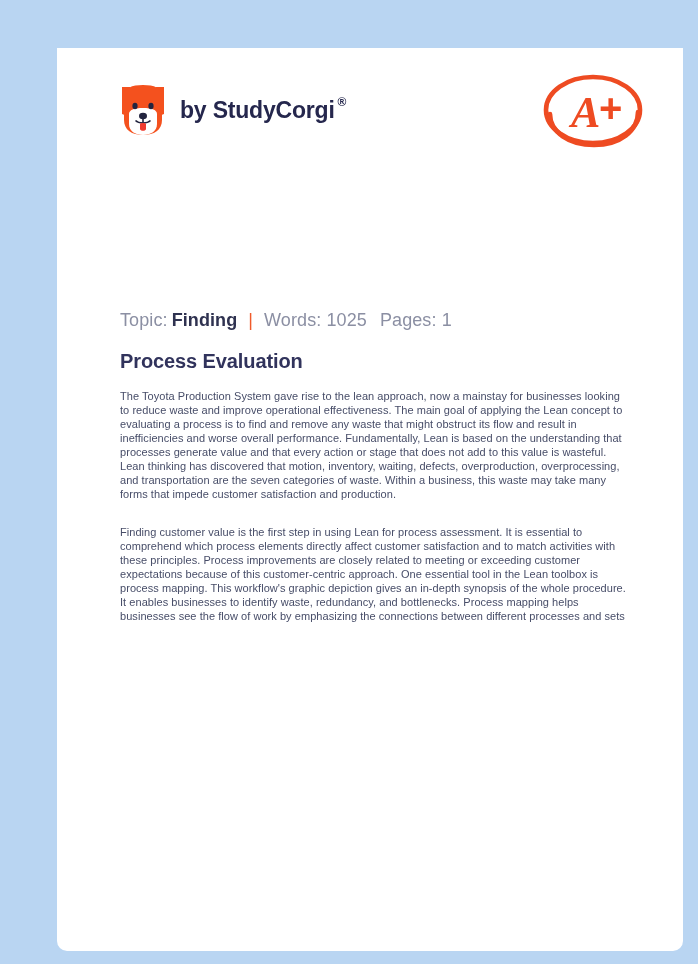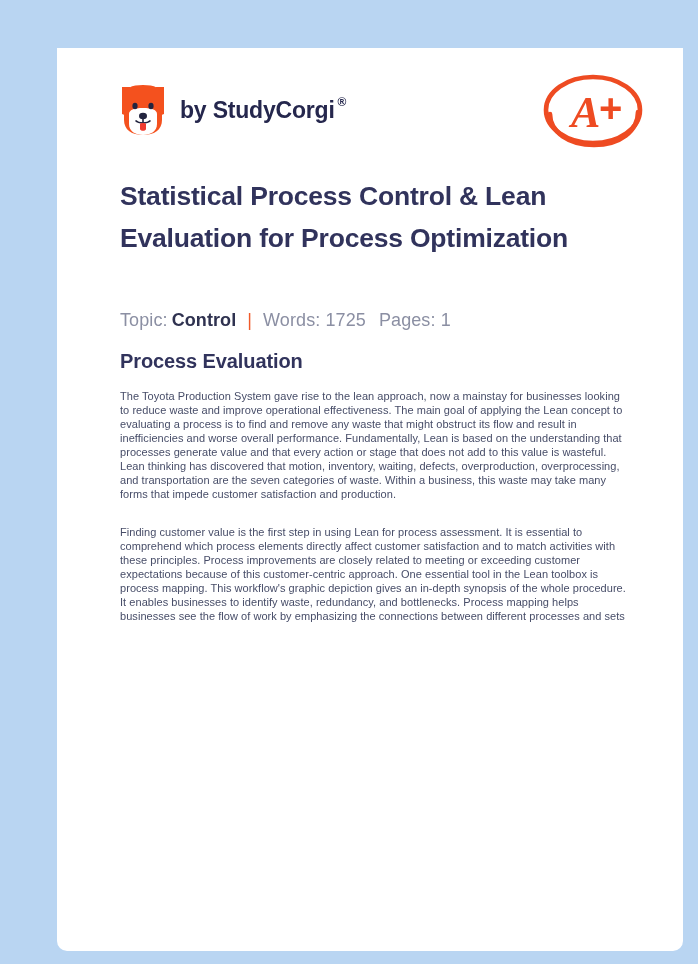--- a/index.html
+++ b/index.html
@@ -176,27 +176,26 @@
       </div>
 
       <svg class="grade-badge" viewBox="0 0 104 80">
         <ellipse cx="52" cy="40" rx="47" ry="33" fill="none" stroke="#ee4b22" stroke-width="4.6"></ellipse>
         <path d="M9 44 C9 62 28 75 53 75 C79 75 97 61 97 42" fill="none" stroke="#ee4b22" stroke-width="4.6" stroke-linecap="round"></path>
         <text x="30" y="57" font-family="'Liberation Serif', serif" font-size="44" font-style="italic" font-weight="700" fill="#ee4b22">A</text>
         <text x="58" y="52" font-family="'Liberation Sans', sans-serif" font-size="40" font-weight="700" fill="#ee4b22">+</text>
       </svg>
     </div>
 
-    <h1 class="doc-title">Statistical Process Control &amp; Lean Evaluation for Process Optimization</h1>
 
     <div class="doc-meta">
       <span class="meta-label">Topic:</span>
-      <span class="meta-topic-value">Control</span>
+      <span class="meta-topic-value">Finding</span>
       <span class="meta-sep">|</span>
-      <span class="meta-words">Words: 1725</span>
+      <span class="meta-words">Words: 1025</span>
       <span class="meta-pages">Pages: 1</span>
     </div>
 
     <div class="doc-body">
       <h2 class="section-heading">Process Evaluation</h2>
       <p class="para">The Toyota Production System gave rise to the lean approach, now a mainstay for businesses looking to reduce waste and improve operational effectiveness. The main goal of applying the Lean concept to evaluating a process is to find and remove any waste that might obstruct its flow and result in inefficiencies and worse overall performance. Fundamentally, Lean is based on the understanding that processes generate value and that every action or stage that does not add to this value is wasteful. Lean thinking has discovered that motion, inventory, waiting, defects, overproduction, overprocessing, and transportation are the seven categories of waste. Within a business, this waste may take many forms that impede customer satisfaction and production.</p>
       <p class="para">Finding customer value is the first step in using Lean for process assessment. It is essential to comprehend which process elements directly affect customer satisfaction and to match activities with these principles. Process improvements are closely related to meeting or exceeding customer expectations because of this customer-centric approach. One essential tool in the Lean toolbox is process mapping. This workflow's graphic depiction gives an in-depth synopsis of the whole procedure. It enables businesses to identify waste, redundancy, and bottlenecks. Process mapping helps businesses see the flow of work by emphasizing the connections between different processes and sets</p>
     </div>
 
   </div>

